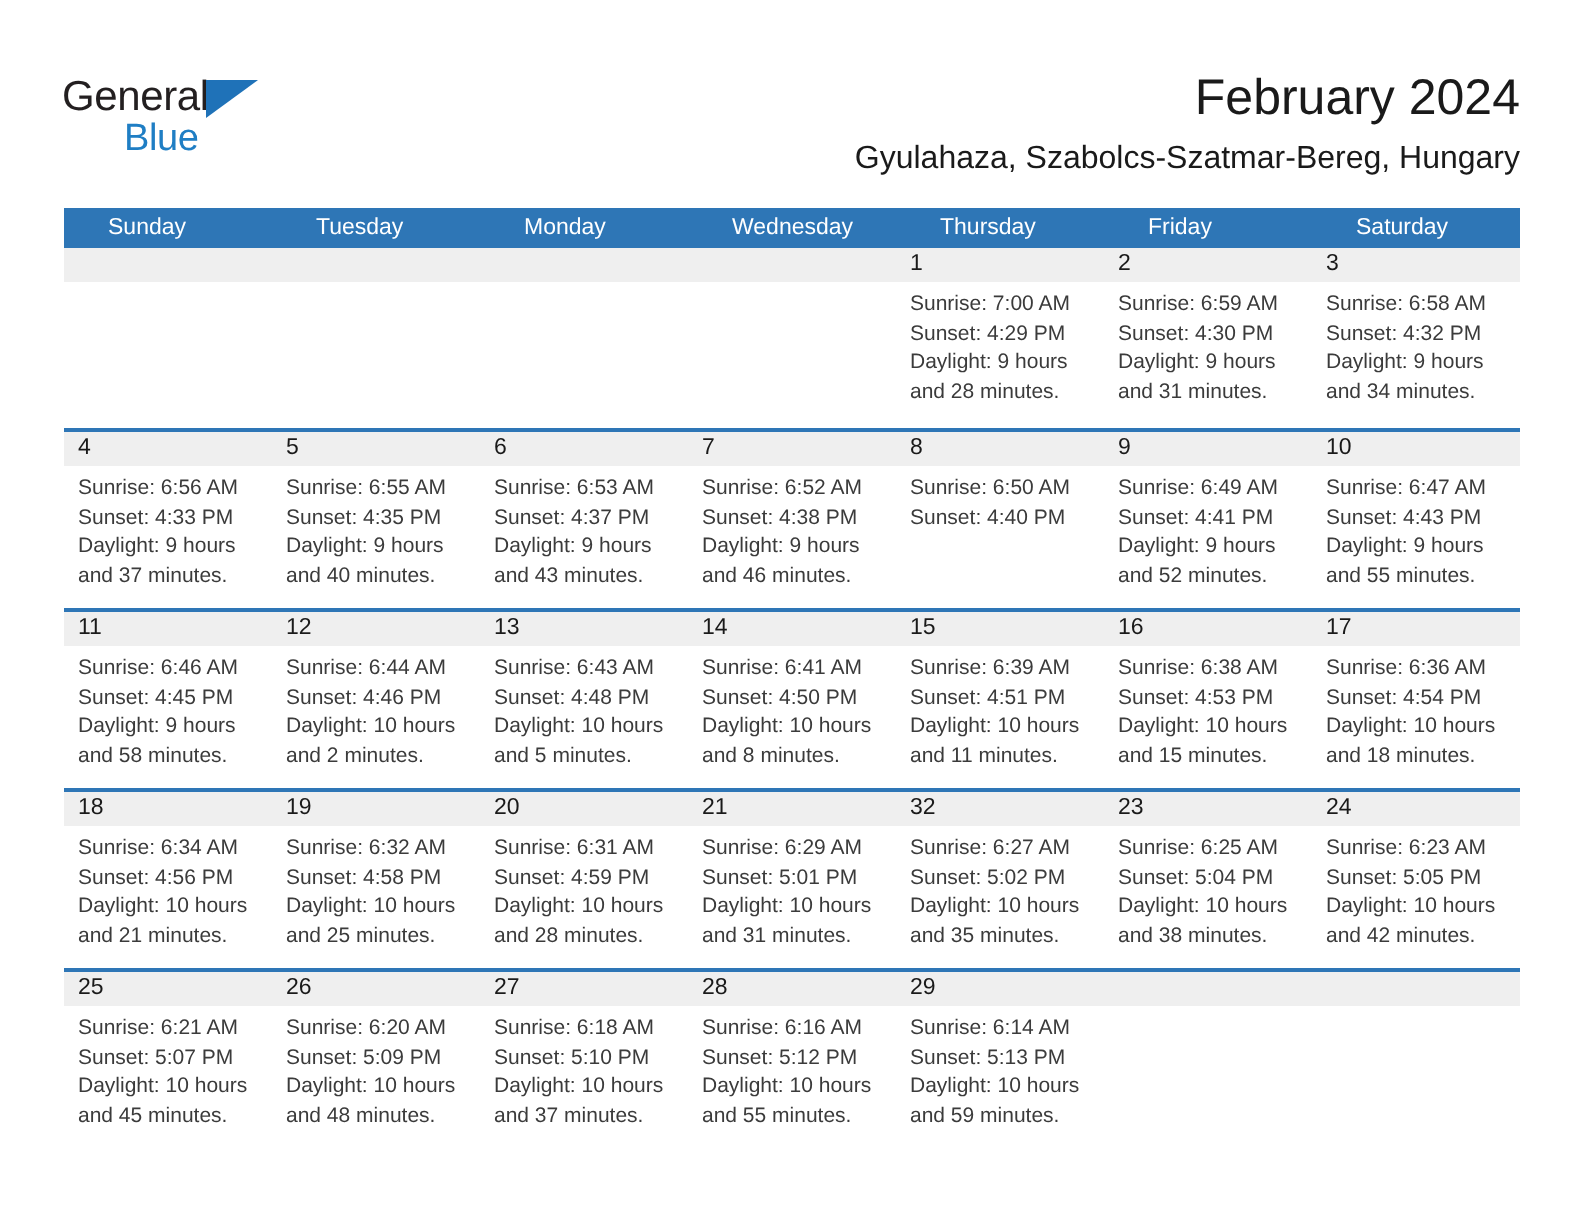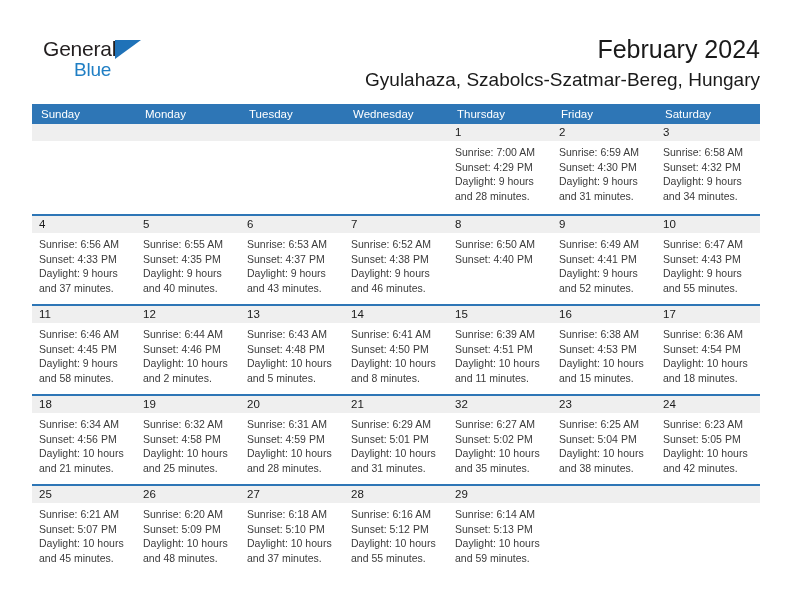--- a/index.html
+++ b/index.html
@@ -30,21 +30,20 @@
     width: 792px;
     height: 100px;
   }
 
   .logo {
     position: absolute;
     left: 31px;
     top: 38px;
     width: 118px;
     height: 46px;
-    margin-left: 12px;
   }
   .logo-general {
     position: absolute;
     left: 0;
     top: 0;
     font-size: 21px;
     letter-spacing: -0.2px;
     color: #231f20;
     font-family: "Liberation Sans", sans-serif;
     line-height: 22px;
@@ -74,21 +73,21 @@
     top: 34px;
     text-align: right;
   }
   .cal-title {
     font-size: 25px;
     color: #1a1a1a;
     line-height: 30px;
     white-space: nowrap;
   }
   .cal-subtitle {
-    font-size: 19px;
+    font-size: 16px;
     color: #1a1a1a;
     line-height: 20px;
     margin-top: 6px;
     white-space: nowrap;
   }
 
   
   .calendar {
     position: absolute;
     left: 32px;
@@ -99,21 +98,21 @@
   .weekday-row {
     display: flex;
     background: #2e76b6;
     height: 20px;
   }
   .weekday {
     flex: 1 1 0;
     color: #ffffff;
     font-size: 11.5px;
     line-height: 20px;
-    padding-left: 9px;
+    padding-left: 22px;
     box-sizing: border-box;
     white-space: nowrap;
     overflow: hidden;
   }
 
   .week-row {
     display: flex;
     height: 90px;
     border-top: 2px solid #2e76b6;
     box-sizing: border-box;
@@ -178,22 +177,22 @@
       <div class="cal-title">February 2024</div>
       <div class="cal-subtitle">Gyulahaza, Szabolcs-Szatmar-Bereg, Hungary</div>
     </div>
 
   </div>
 
   <div class="calendar">
 
     <div class="weekday-row">
       <div class="weekday">Sunday</div>
+      <div class="weekday">Tuesday</div>
       <div class="weekday">Monday</div>
-      <div class="weekday">Tuesday</div>
       <div class="weekday">Wednesday</div>
       <div class="weekday">Thursday</div>
       <div class="weekday">Friday</div>
       <div class="weekday">Saturday</div>
     </div>
 
     <div class="week-row first">
       <div class="day-cell empty">
         <div class="day-number-band">
             <span class="day-number"></span>

